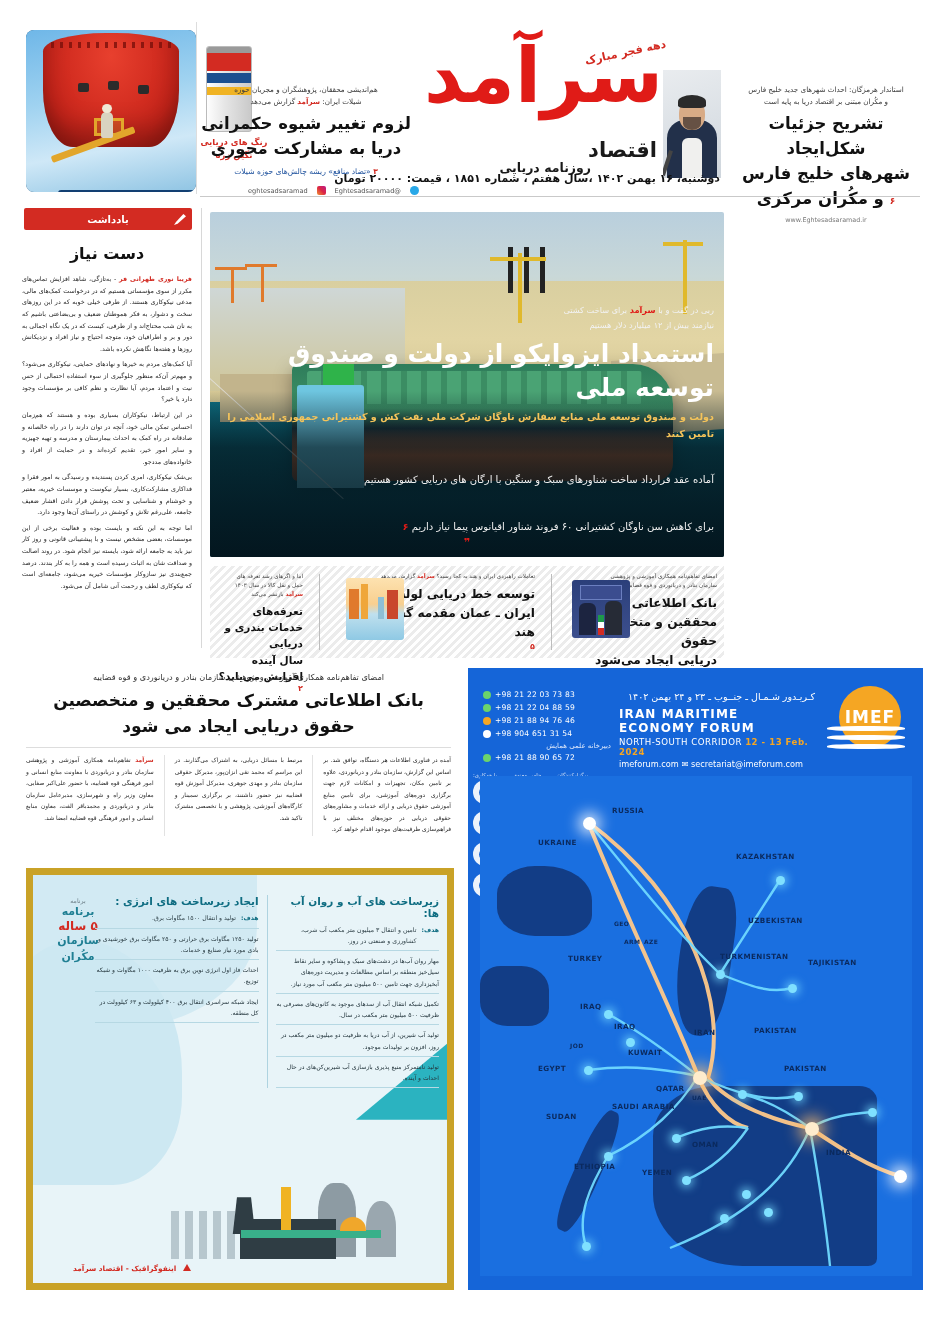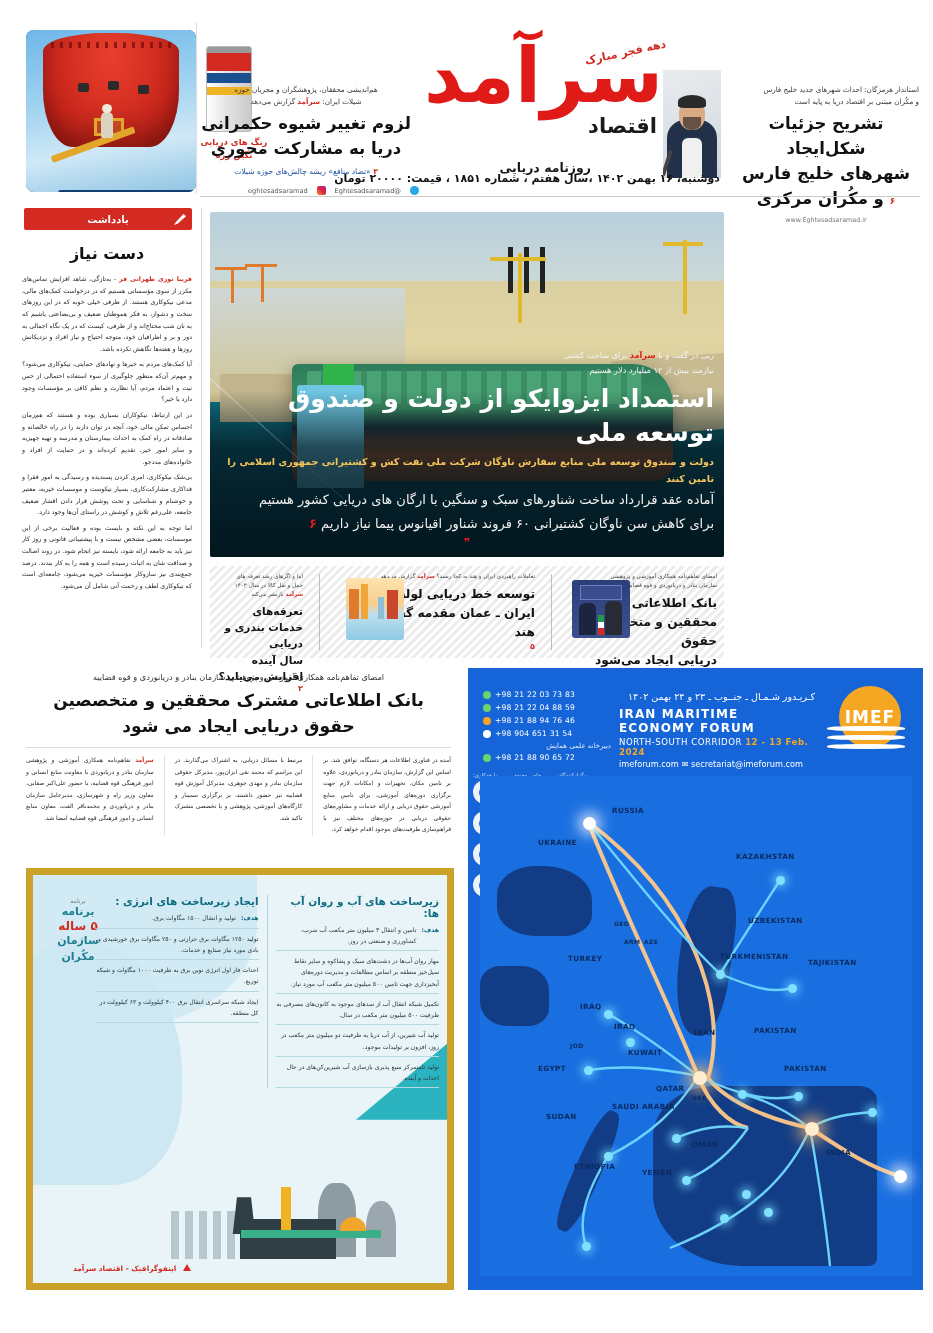--- a/index.html
+++ b/index.html
@@ -57,21 +57,21 @@
   .social { position:absolute; left:248px; top:186px; display:flex; gap:9px;
     align-items:center; font-size:6.6px; color:#555; }
   .soc-ic { width:9px; height:9px; border-radius:2px; display:inline-block; }
   .soc-ic.tg { background:#28a8e8; border-radius:50%; }
   .soc-ic.ig { background:linear-gradient(45deg,#f09433,#dc2743,#bc1888); }
 
   .logo-wrap { position:absolute; left:418px; top:34px; width:245px; height:140px; }
   .logo-main { position:absolute; right:0; top:4px; font-size:76px; color:#e01b17;
     font-weight:bold; font-family:"DejaVu Sans", sans-serif; line-height:1;
     letter-spacing:-2px; white-space:nowrap; }
-  .logo-sub1 { position:absolute; right:6px; top:80px; font-size:21px; color:#1a1a1a;
+  .logo-sub1 { position:absolute; right:6px; top:104px; font-size:21px; color:#1a1a1a;
     font-weight:bold; }
   .logo-sub2 { position:absolute; right:72px; top:126px; font-size:12.5px; color:#1a1a1a;
     font-weight:bold; }
   .logo-deh { position:absolute; right:-4px; top:12px; font-size:11px; color:#d32b22;
     transform:rotate(-12deg); font-weight:bold; }
 
   .photo-person { position:absolute; left:663px; top:70px; width:58px; height:108px;
     overflow:hidden; }
   .pp-bg { position:absolute; inset:0; background:linear-gradient(160deg,#e9ecef,#cfd6dd); }
   .pp-body { position:absolute; left:4px; bottom:0; width:50px; height:58px;
@@ -81,21 +81,21 @@
   .pp-head { position:absolute; left:16px; bottom:48px; width:26px; height:32px;
     background:#d8ab86; border-radius:48% 48% 44% 44%; }
   .pp-hair { position:absolute; left:15px; bottom:70px; width:28px; height:13px;
     background:#2a2a2a; border-radius:50% 50% 20% 20%; }
   .pp-beard { position:absolute; left:20px; bottom:48px; width:18px; height:13px;
     background:#4a3b33; border-radius:0 0 50% 50%; opacity:.8; }
   .pp-mic { position:absolute; left:2px; bottom:2px; width:4px; height:26px;
     background:#444; transform:rotate(18deg); }
 
   .head-right { position:absolute; left:733px; top:84px; width:186px; text-align:center; }
-  .head-right .kicker { font-size:7.2px; color:#3a3a3a; line-height:1.7;text-align:right; }
+  .head-right .kicker { font-size:7.2px; color:#3a3a3a; line-height:1.7; }
   .head-right h2 { font-size:16.5px; font-weight:bold; color:#111; line-height:1.5; margin-top:4px;}
   .head-right .url { font-size:6.4px; color:#777; margin-top:5px; }
   .pg-mark { color:#d32b22; font-weight:bold; font-size:9px; }
 
   .date-rule { position:absolute; left:200px; top:196px; width:720px; height:1px; background:#c9c9c9;}
   .date-bar { position:absolute; left:200px; top:172px; width:520px; text-align:right;
     font-size:11px; color:#111; font-weight:bold; letter-spacing:.2px; }
 
   .mast-divider { position:absolute; left:196px; top:22px; width:1px; height:172px; background:#ddd; }
 
@@ -152,21 +152,21 @@
     transform:rotate(42deg); transform-origin:left top; opacity:.75; }
 
   .mb-overlay { position:absolute; left:0; bottom:0; width:100%; height:48%;
     background:linear-gradient(180deg,rgba(4,28,34,0) 0%, rgba(4,26,34,.72) 34%, rgba(3,20,28,.94) 100%); }
   .mb-text { position:absolute; right:10px; bottom:8px; width:494px; text-align:right; color:#fff; }
   .mb-kick { font-size:8.2px; line-height:1.8; color:#f2f2f2; }
   .mb-kick .brand { color:#e01b17; font-weight:bold; }
   .mb-h1 { font-size:25px; font-weight:bold; line-height:1.35; margin:4px 0 5px; color:#fff;
     letter-spacing:-.3px; }
   .mb-lead { font-size:9.6px; font-weight:bold; color:#f5c45a; line-height:1.75; }
-  .mb-bul { font-size:13px; color:#f0f0f0; line-height:1.85; }
+  .mb-bul { font-size:10px; color:#f0f0f0; line-height:1.85;margin-top:28px; }
   .mb-quote { color:#e01b17; font-size:11px; font-weight:bold; text-align:center; }
 
   
   .teasers { position:absolute; left:210px; top:566px; width:514px; height:92px;
     background:repeating-linear-gradient(135deg,#ffffff 0 3px,#ececec 3px 6px); }
   .tz { position:absolute; top:0; height:92px; padding:6px 7px; }
   .tz .kick { font-size:5.6px; color:#444; line-height:1.6; text-align:right; }
   .tz .kick .brand { color:#d32b22; font-weight:bold; }
   .tz h3 { font-size:12.2px; font-weight:bold; color:#111; line-height:1.55; text-align:right;
     margin-top:4px; }

